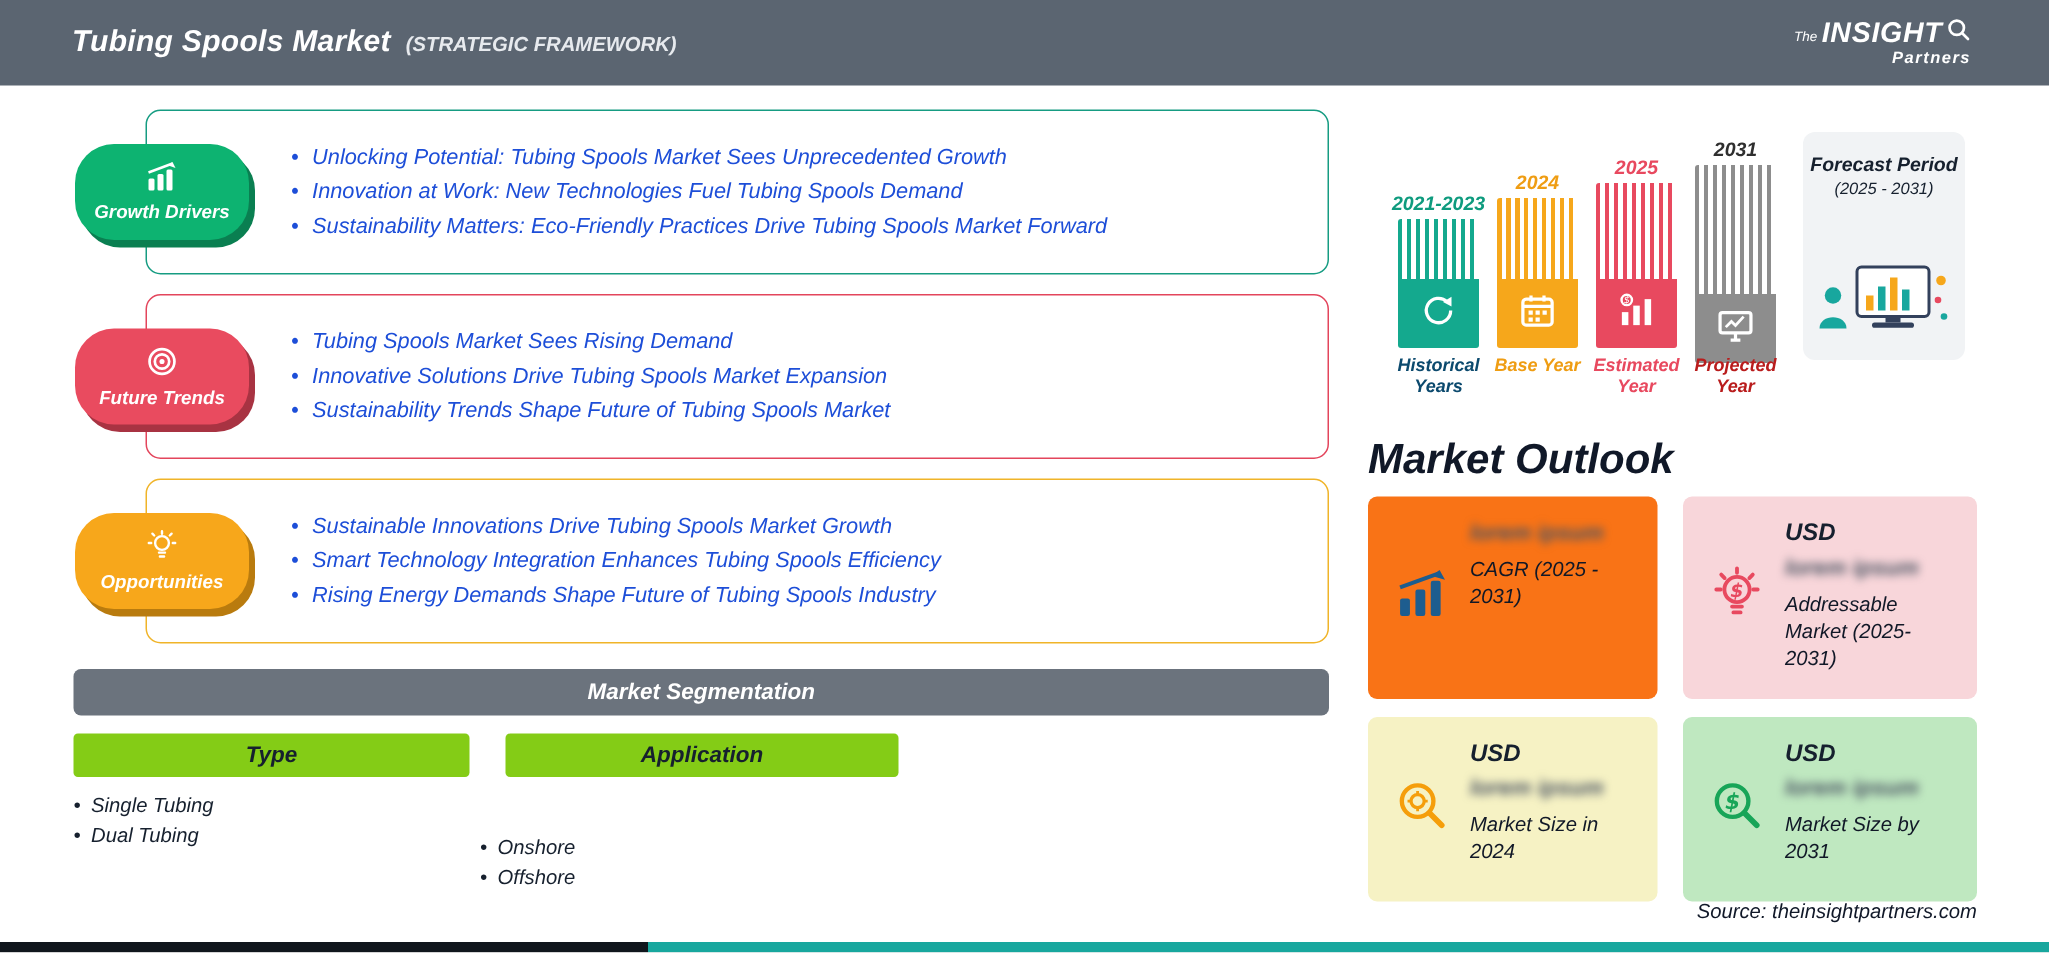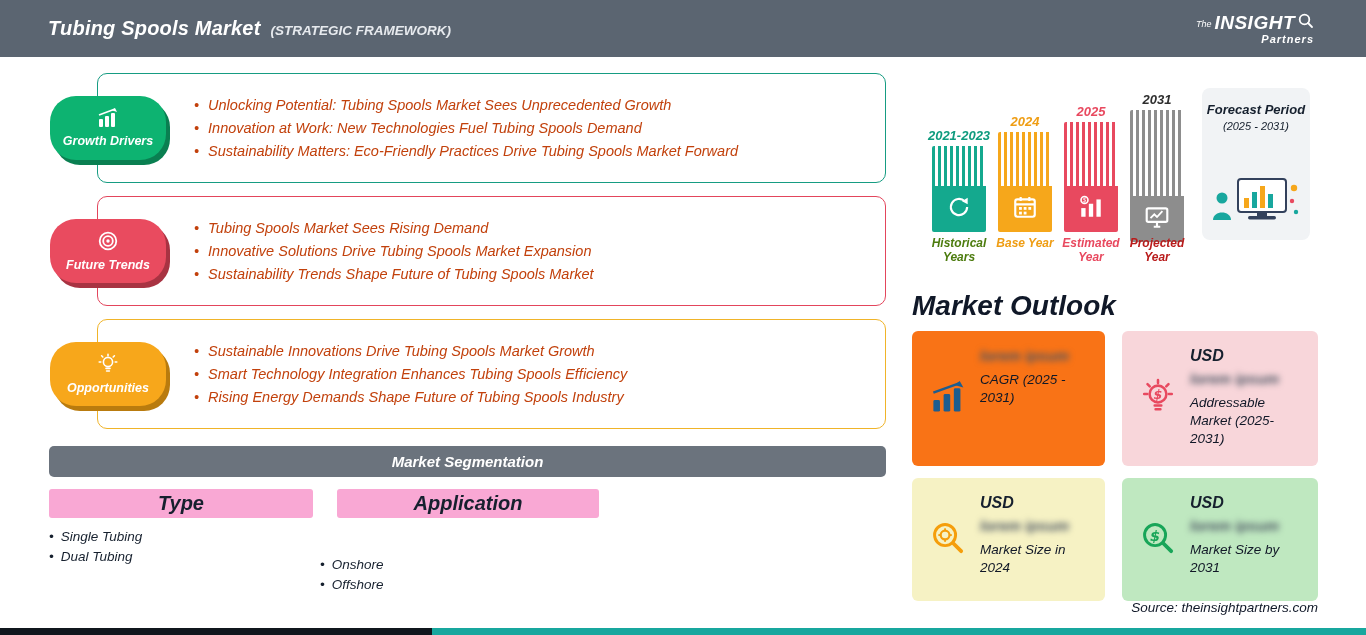--- a/index.html
+++ b/index.html
@@ -28,30 +28,30 @@
 
   .badge { position:absolute; left:-48px; top:50%; transform:translateY(-50%);
            width:116px; height:64px; border-radius:26px; display:flex; flex-direction:column;
            align-items:center; justify-content:center; gap:3px; color:#fff;
            font-size:12.5px; font-weight:700; z-index:2; }
   .badge-growth { background:#0db371; box-shadow:4px 5px 0 #0a7f51; }
   .badge-trends { background:#e94b5f; box-shadow:4px 5px 0 #a83342; }
   .badge-opp    { background:#f7a71b; box-shadow:4px 5px 0 #b97b0e; }
 
   .bullets { list-style:none; padding:0 12px 0 96px; }
-  .bullets li { font-size:14.5px; color:#c2410c; margin:7px 0; }
+  .bullets li { font-size:14.5px; color:#1d4ed8; margin:7px 0; }
   .bullets li::before { content:"•"; margin-right:9px; }
 
   
   .seg-bar { position:absolute; left:49px; top:446px; width:837px; height:31px; background:#6b737d;
              border-radius:5px; color:#fff; font-weight:700; font-size:15px;
              display:flex; align-items:center; justify-content:center; }
-  .col-h { position:absolute; top:489px; height:29px; background:#f9a8d4; border-radius:3px;
+  .col-h { position:absolute; top:489px; height:29px; background:#84cc16; border-radius:3px;
            display:flex; align-items:center; justify-content:center;
-           font-weight:700; font-size:20px; color:#16202e; }
+           font-weight:700; font-size:15px; color:#16202e; }
   .col-type { left:49px; width:264px; }
   .col-app  { left:337px; width:262px; }
   .seg-list { position:absolute; top:524px; list-style:none; }
   .list-type { left:49px; } .list-app { left:320px;margin-top:28px; }
   .seg-list li { font-size:13.5px; color:#16202e; margin:5px 0; }
   .seg-list li::before { content:"•"; margin-right:7px; }
 
   
   .tbar { position:absolute; width:54px; display:flex; flex-direction:column; align-items:center; }
   .tbar .year { font-weight:700; font-size:13px; margin-bottom:3px; white-space:nowrap; }
@@ -68,21 +68,21 @@
   .tbar1 .solid { background:#f6a71b; }
   .tbar2 { left:1064px; top:104px; height:128px; } .tbar2 .year{ color:#e8495f; }
   .tbar2 .stripes { background:repeating-linear-gradient(90deg,#e8495f 0 3px,#ffffff 3px 6px); }
   .tbar2 .solid { background:#e8495f; }
   .tbar3 { left:1130px; top:92px;  height:150px; } .tbar3 .year{ color:#2f2f2f; }
   .tbar3 .stripes { background:repeating-linear-gradient(90deg,#8d8d8d 0 3px,#ffffff 3px 6px); }
   .tbar3 .solid { background:#8d8d8d; }
 
   .tlabel { position:absolute; top:236px; width:72px; text-align:center;
             font-size:12px; font-weight:700; line-height:1.2; }
-  .tlabel0 { left:923px;  color:#4d7c0f; }
+  .tlabel0 { left:923px;  color:#0c4a6e; }
   .tlabel1 { left:989px;  color:#ef9d13; }
   .tlabel2 { left:1055px; color:#e8495f; }
   .tlabel3 { left:1121px; color:#b91c1c; }
 
   .forecast { position:absolute; left:1202px; top:88px; width:108px; height:152px;
               background:#f1f3f5; border-radius:8px; text-align:center; padding-top:14px; }
   .f-title { font-size:13px; font-weight:700; color:#16202e; line-height:1.25; }
   .f-range { font-size:11px; color:#16202e; margin-top:2px; }
   .f-illo  { position:absolute; bottom:6px; left:50%; transform:translateX(-50%); }
 

